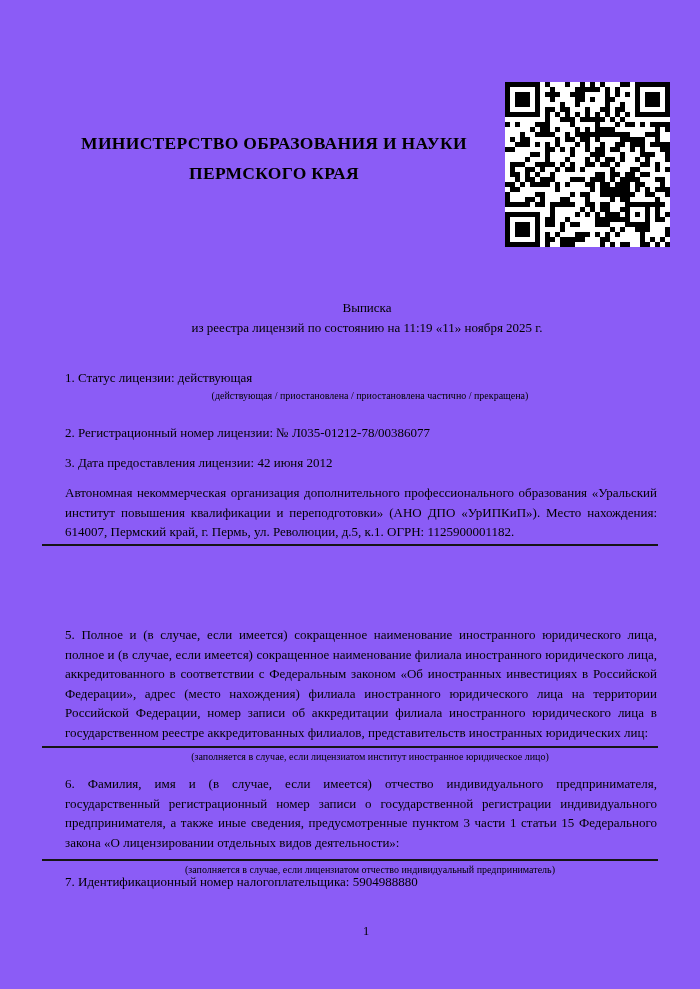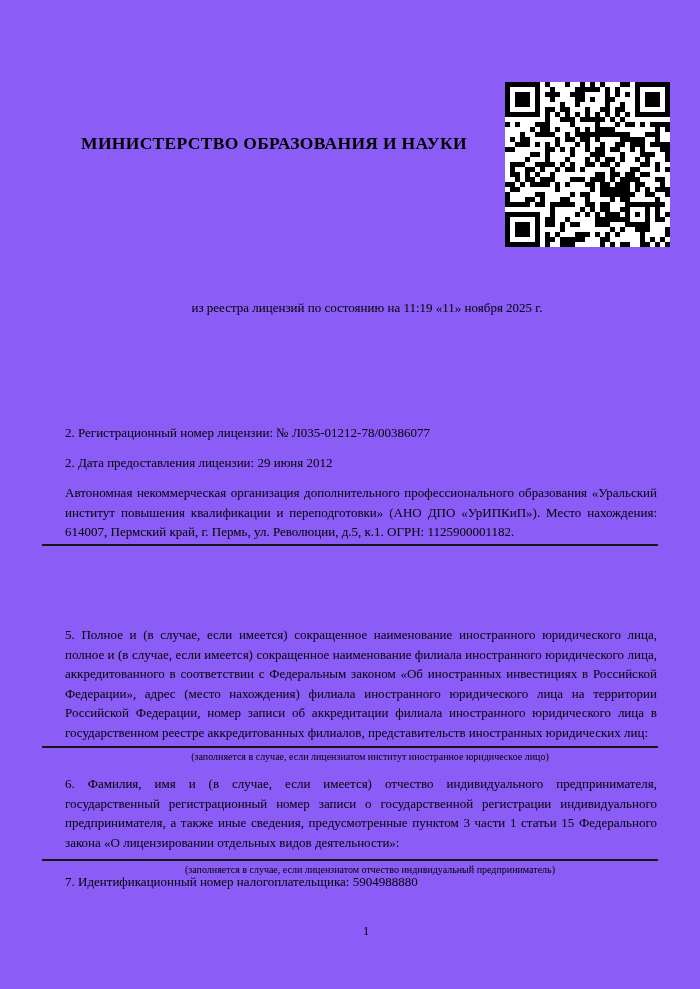--- a/index.html
+++ b/index.html
@@ -65,20 +65,21 @@
     box-sizing:border-box;
   }
 </style>
 </head>
 <body>
 
 <div class="page">
 
   <div class="org-block">
     <div class="org-line">МИНИСТЕРСТВО ОБРАЗОВАНИЯ И НАУКИ</div>
+    <div class="org-line">ПЕРМСКОГО КРАЯ</div>
   </div>
 
   <svg class="qr" id="qr-svg" viewBox="0 0 33 33" shape-rendering="crispEdges">
       <rect x="0" y="0" width="33" height="33" fill="#fff"></rect>
       <rect x="0" y="0" width="1" height="1" fill="#000"></rect>
       <rect x="1" y="0" width="1" height="1" fill="#000"></rect>
       <rect x="2" y="0" width="1" height="1" fill="#000"></rect>
       <rect x="3" y="0" width="1" height="1" fill="#000"></rect>
       <rect x="4" y="0" width="1" height="1" fill="#000"></rect>
       <rect x="5" y="0" width="1" height="1" fill="#000"></rect>
@@ -589,30 +590,35 @@
       <rect x="24" y="32" width="1" height="1" fill="#000"></rect>
       <rect x="27" y="32" width="1" height="1" fill="#000"></rect>
       <rect x="28" y="32" width="1" height="1" fill="#000"></rect>
       <rect x="30" y="32" width="1" height="1" fill="#000"></rect>
       <rect x="32" y="32" width="1" height="1" fill="#000"></rect>
     </svg>
 
   <div class="content">
 
     <div class="title-block">
+      <div>Выписка</div>
       <div>из реестра лицензий по состоянию на 11:19 «11» ноября 2025 г.</div>
     </div>
 
+    <div class="item i1">
+      <p>1. Статус лицензии: действующая</p>
+      <div class="caption">(действующая / приостановлена / приостановлена частично / прекращена)</div>
+    </div>
 
     <div class="item i2">
       <p>2. Регистрационный номер лицензии: № Л035-01212-78/00386077</p>
     </div>
 
     <div class="item i3">
-      <p>2. Дата предоставления лицензии: 29 июня 2012</p>
+      <p>3. Дата предоставления лицензии: 42 июня 2012</p>
     </div>
 
     <div class="item i4">
       <p>Автономная некоммерческая организация дополнительного профессионального образования «Уральский институт повышения квалификации и переподготовки» (АНО ДПО «УрИПКиП»). Место нахождения: 614007, Пермский край, г. Пермь, ул. Революции, д.5, к.1. ОГРН: 1125900001182.</p>
       <div class="rule"></div>
     </div>
 
     <div class="item i5">
       <p>5. Полное и (в случае, если имеется) сокращенное наименование иностранного юридического лица, полное и (в случае, если имеется) сокращенное наименование филиала иностранного юридического лица, аккредитованного в соответствии с Федеральным законом «Об иностранных инвестициях в Российской Федерации», адрес (место нахождения) филиала иностранного юридического лица на территории Российской Федерации, номер записи об аккредитации филиала иностранного юридического лица в государственном реестре аккредитованных филиалов, представительств иностранных юридических лиц:</p>
       <div class="rule"></div>

